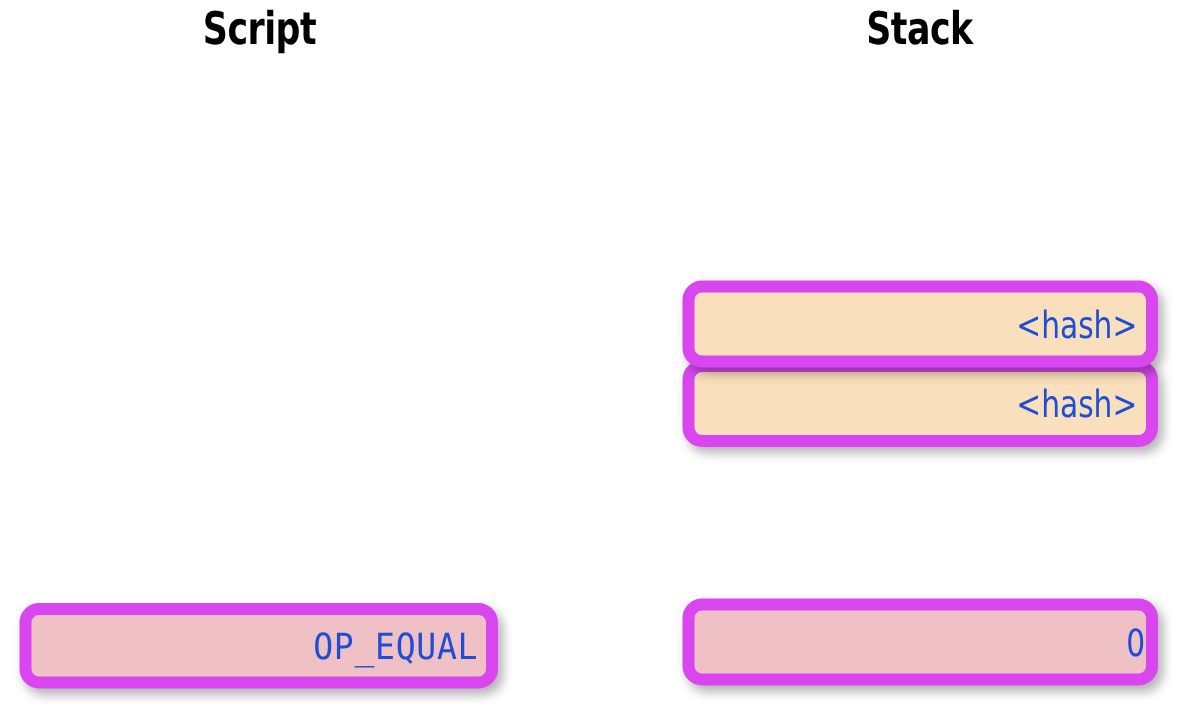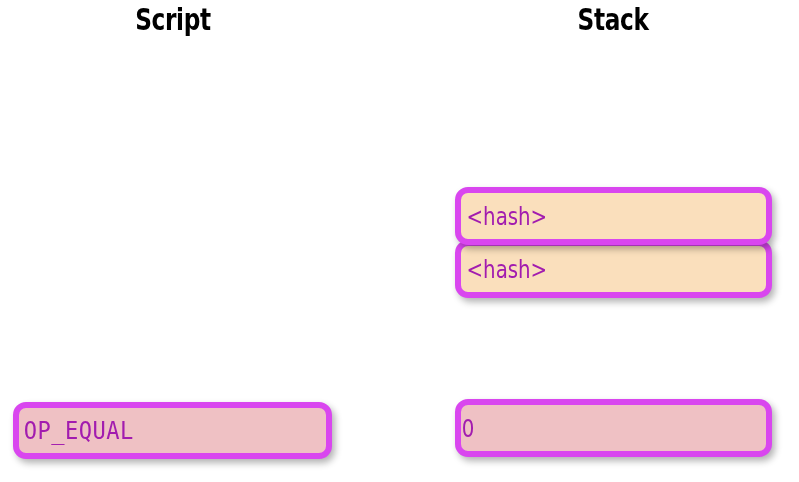--- a/index.html
+++ b/index.html
@@ -33,27 +33,27 @@
     transform: scaleX(0.86);
     white-space: nowrap;
   }
   #head-script { left: 73px; width: 200px; }
   #head-stack  { left: 513px; width: 200px; }
 
   
   .box {
     position: absolute;
     box-sizing: border-box;
-    border: 6px solid #d946ef;
+    border: 8px solid #d946ef;
     border-radius: 13px;
     display: flex;
     align-items: center;
-    justify-content: flex-start;
+    justify-content: flex-end;
     box-shadow: 3px 4px 7px rgba(0,0,0,0.30);
-    color: #a21caf;
+    color: #1d4ed8;
     font-size: 25px;
     line-height: 1;
     white-space: nowrap;
   }
   .box .lbl {
     transform: scaleX(0.88);
     display: inline-block;
   }
   .box.mono .lbl {
     font-family: "DejaVu Sans Mono", "Liberation Mono", monospace;

